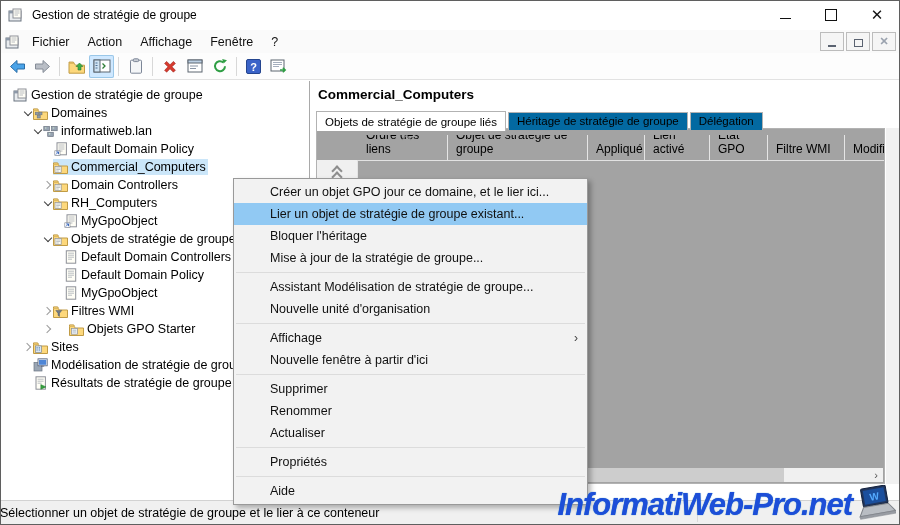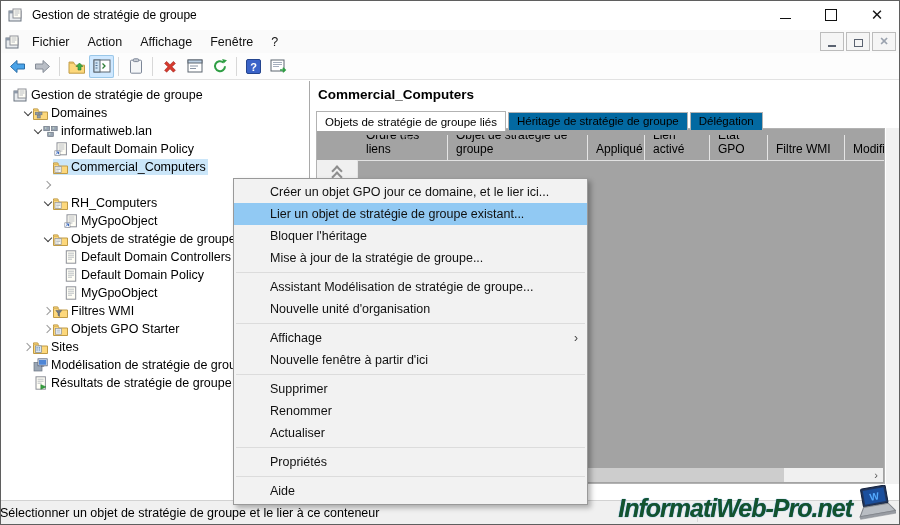--- a/index.html
+++ b/index.html
@@ -83,21 +83,21 @@
   .context-menu{position:absolute;left:233px;top:178px;width:355px;background:#f2f2f2;
                 border:1px solid #999;box-shadow:3px 3px 5px rgba(0,0,0,.28);z-index:50;
                 padding:2px 0;box-sizing:border-box;}
   .cm-item{height:22px;line-height:22px;padding-left:36px;font-size:12.5px;color:#111;position:relative;}
   .cm-item.hl{background:#91c9f3;}
   .cm-arrow{position:absolute;right:9px;top:0;font-size:12px;color:#444;}
   .cm-sep{border-top:1px solid #dcdcdc;margin:3px 2px;}
 
   
   .watermark{position:absolute;right:4px;bottom:0px;z-index:60;display:flex;align-items:flex-end;}
-  .wm-text{font-size:25px;font-style:italic;font-weight:bold;color:#14532d;
+  .wm-text{font-size:31px;font-style:italic;font-weight:bold;color:#1d4ed8;
            text-shadow:0 0 1px #0f6fc0;letter-spacing:-1px;margin-bottom:2px;}
 </style>
 </head>
 <body>
 
 <div class="frame"></div>
 
 <div class="titlebar">
   <span class="tico" style="margin-left:8px">
     <svg width="15" height="14" viewBox="0 0 15 14">
@@ -293,20 +293,31 @@
               <path d="M3.2 7h4M3.2 8.5h4M3.2 10h2.6" stroke="#a8adb5" stroke-width="0.7"></path>
             </svg>
           </span>
           <span>Commercial_Computers</span>
         </span>
       </div>
       <div class="tree-row" style="padding-left: 42px;">
         <span class="exp">
           <i></i>
         </span>
+        <span class="tsel">
+          <span class="tico">
+            <svg width="15" height="13" viewBox="0 0 15 13">
+              <path d="M0.5 3.5 h4.6 l1.2 1.5 h8.2 v7.5 h-14 Z" fill="#fdd87c" stroke="#c09b45"></path>
+              <path d="M0.5 3.5 v-1.6 h4.2 l0.9 1.6" fill="#fdd87c" stroke="#c09b45"></path>
+              <rect x="2" y="5.4" width="6.2" height="6.2" fill="#fbfbf2" stroke="#8d9098" stroke-width="0.7"></rect>
+              <path d="M3.2 7h4M3.2 8.5h4M3.2 10h2.6" stroke="#a8adb5" stroke-width="0.7"></path>
+            </svg>
+          </span>
+          <span>Domain Controllers</span>
+        </span>
       </div>
       <div class="tree-row" style="padding-left: 42px;">
         <span class="exp down">
           <i></i>
         </span>
         <span class="tsel">
           <span class="tico">
             <svg width="15" height="13" viewBox="0 0 15 13">
               <path d="M0.5 3.5 h4.6 l1.2 1.5 h8.2 v7.5 h-14 Z" fill="#fdd87c" stroke="#c09b45"></path>
               <path d="M0.5 3.5 v-1.6 h4.2 l0.9 1.6" fill="#fdd87c" stroke="#c09b45"></path>
@@ -391,21 +402,21 @@
           <span class="tico">
             <svg width="15" height="13" viewBox="0 0 15 13">
               <path d="M0.5 3.5 h4.6 l1.2 1.5 h8.2 v7.5 h-14 Z" fill="#fdd87c" stroke="#c09b45"></path>
               <path d="M0.5 3.5 v-1.6 h4.2 l0.9 1.6" fill="#fdd87c" stroke="#c09b45"></path>
               <path d="M2.8 5.4 h6 l-2.3 2.8 v3.2 l-1.5 -1 v-2.2 Z" fill="#6f7987" stroke="#525a66" stroke-width="0.5"></path>
             </svg>
           </span>
           <span>Filtres WMI</span>
         </span>
       </div>
-      <div class="tree-row" style="padding-left: 42px;">
+      <div class="tree-row" style="padding-left: 42px; gap: 16px;">
         <span class="exp">
           <i></i>
         </span>
         <span class="tsel">
           <span class="tico">
             <svg width="15" height="13" viewBox="0 0 15 13">
               <path d="M0.5 3.5 h4.6 l1.2 1.5 h8.2 v7.5 h-14 Z" fill="#fdd87c" stroke="#c09b45"></path>
               <path d="M0.5 3.5 v-1.6 h4.2 l0.9 1.6" fill="#fdd87c" stroke="#c09b45"></path>
               <rect x="2.4" y="5.4" width="6" height="5.8" fill="#eef3f8" stroke="#8d9098" stroke-width="0.7"></rect>
               <path d="M3.6 7.2h3.6M3.6 9h3.6" stroke="#98a6b6" stroke-width="0.7"></path>

